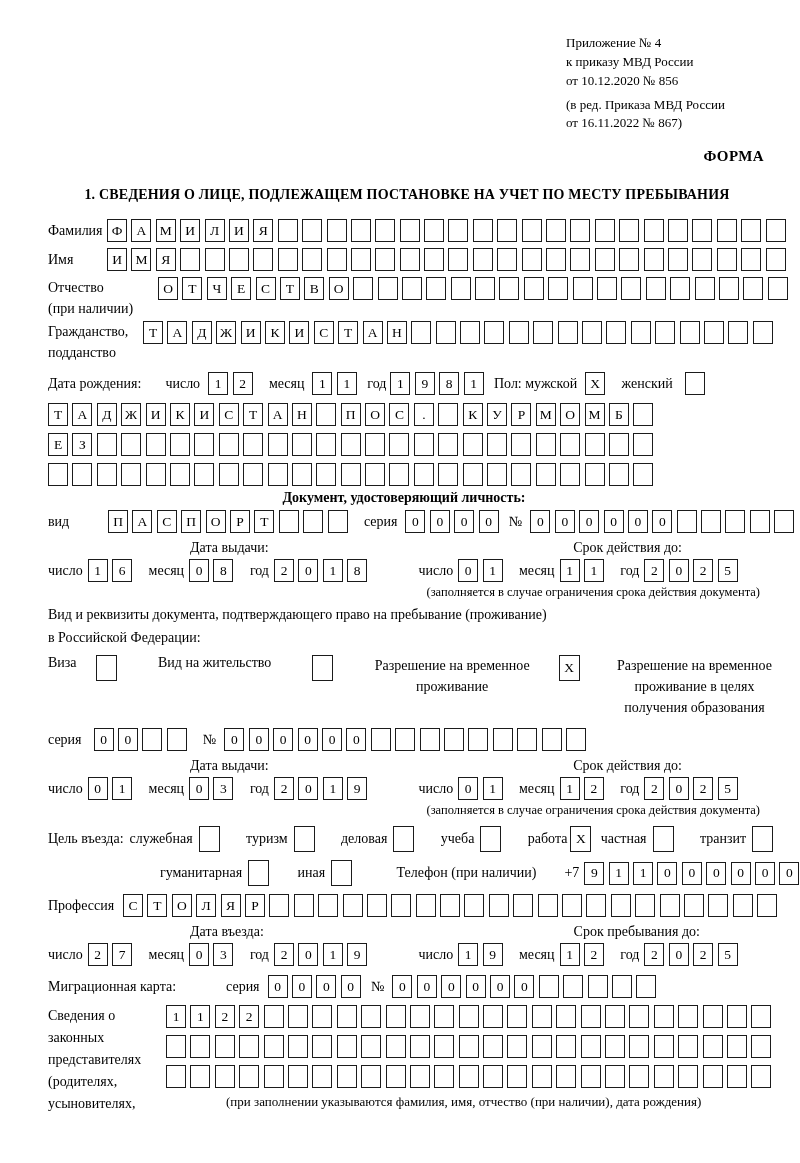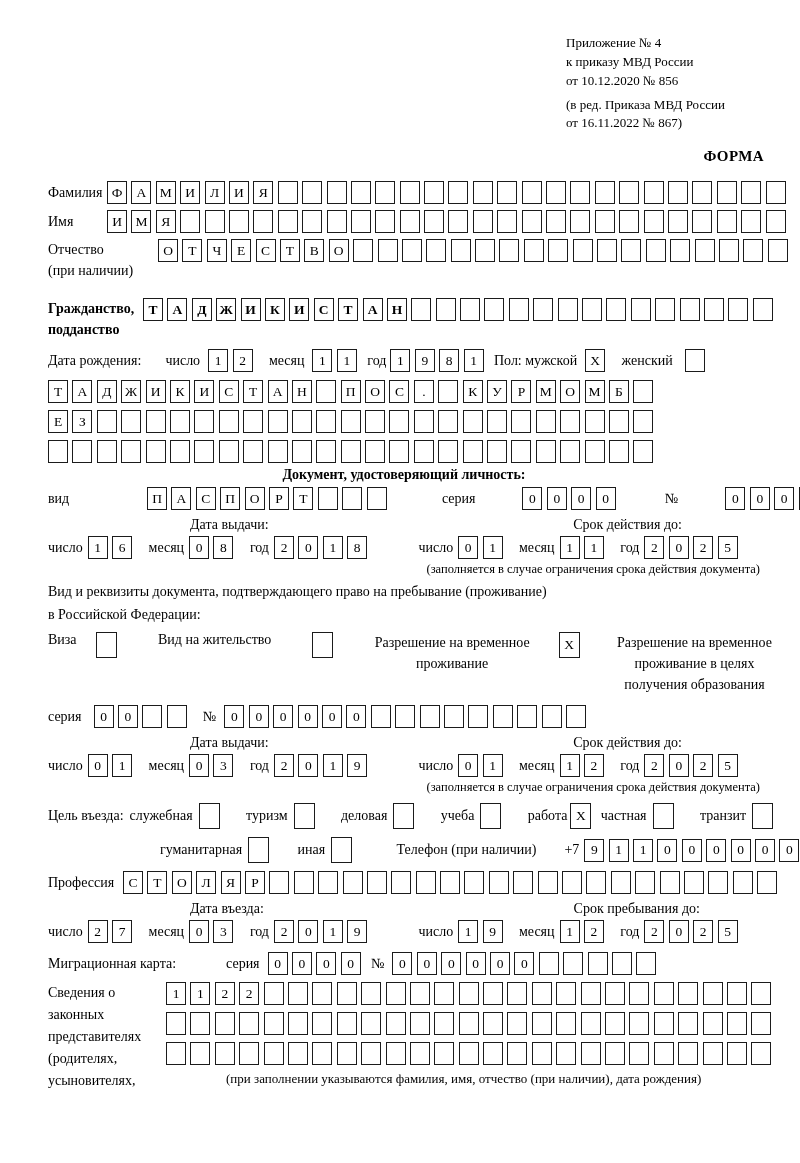--- a/index.html
+++ b/index.html
@@ -9,21 +9,21 @@
     font-family:"Liberation Serif","DejaVu Serif",serif;font-size:14px;position:relative;
   }
   .appendix{margin-left:auto;margin-right:34px;width:200px;font-size:13px;line-height:1.45;}
   .appendix .gap{margin-top:5px;}
   .forma{font-weight:bold;text-align:right;margin:15px 36px 0 0;font-size:15px;letter-spacing:.4px;}
   .title{text-align:center;font-weight:bold;font-size:15px;margin:14px 40px 0 0;line-height:1.55;}
   .blank-line{display:inline-block;width:58px;border-bottom:2px solid #333;margin-left:10px;vertical-align:baseline;}
   .sec{font-weight:bold;font-size:14px;margin:22px 34px 0 0;text-align:center;letter-spacing:.2px;}
 
   .frow{display:flex;align-items:center;margin-top:6px;}
-  .frow.tight{margin-top:17px;font-weight:bold;}
+  .frow.tight{margin-top:2px;}
   .cells{display:inline-flex;flex-shrink:0;}
   .cell{
     box-sizing:border-box;width:20px;height:23px;border:1.8px solid #1b1b1b;
     margin-right:4.4px;display:inline-flex;align-items:center;justify-content:center;
     font-size:13.5px;flex-shrink:0;background:#fff;
   }
   .cbx .cell{width:21px;height:26px;}
   .lbl{flex-shrink:0;}
   .w-surname{width:59px;}
   .w-name{width:59px;}
@@ -63,20 +63,21 @@
     <div>Приложение № 4</div>
     <div>к приказу МВД России</div>
     <div>от 10.12.2020 № 856</div>
     <div class="gap">(в ред. Приказа МВД России</div>
     <div>от 16.11.2022 № 867)</div>
   </div>
 
   <div class="forma">ФОРМА</div>
 
 
+  <div class="sec">1. СВЕДЕНИЯ О ЛИЦЕ, ПОДЛЕЖАЩЕМ ПОСТАНОВКЕ НА УЧЕТ ПО МЕСТУ ПРЕБЫВАНИЯ</div>
 
   <div class="frow" style="margin-top:16px;">
     <span class="lbl w-surname">Фамилия</span>
     <span class="cells">
         <span class="cell">Ф</span>
         <span class="cell">А</span>
         <span class="cell">М</span>
         <span class="cell">И</span>
         <span class="cell">Л</span>
         <span class="cell">И</span>
@@ -319,21 +320,21 @@
           <span class="cell"></span>
           <span class="cell"></span>
           <span class="cell"></span>
           <span class="cell"></span>
         </div>
     </div>
   </div>
 
   <div style="text-align:center;font-weight:bold;margin:4px 40px 0 0;">Документ, удостоверяющий личность:</div>
 
-  <div class="frow" style="margin-top:4px;gap:39px;">
+  <div class="frow" style="margin-top:4px;">
     <span class="lbl w-vid">вид</span>
     <span class="cells">
         <span class="cell">П</span>
         <span class="cell">А</span>
         <span class="cell">С</span>
         <span class="cell">П</span>
         <span class="cell">О</span>
         <span class="cell">Р</span>
         <span class="cell">Т</span>
         <span class="cell"></span>

